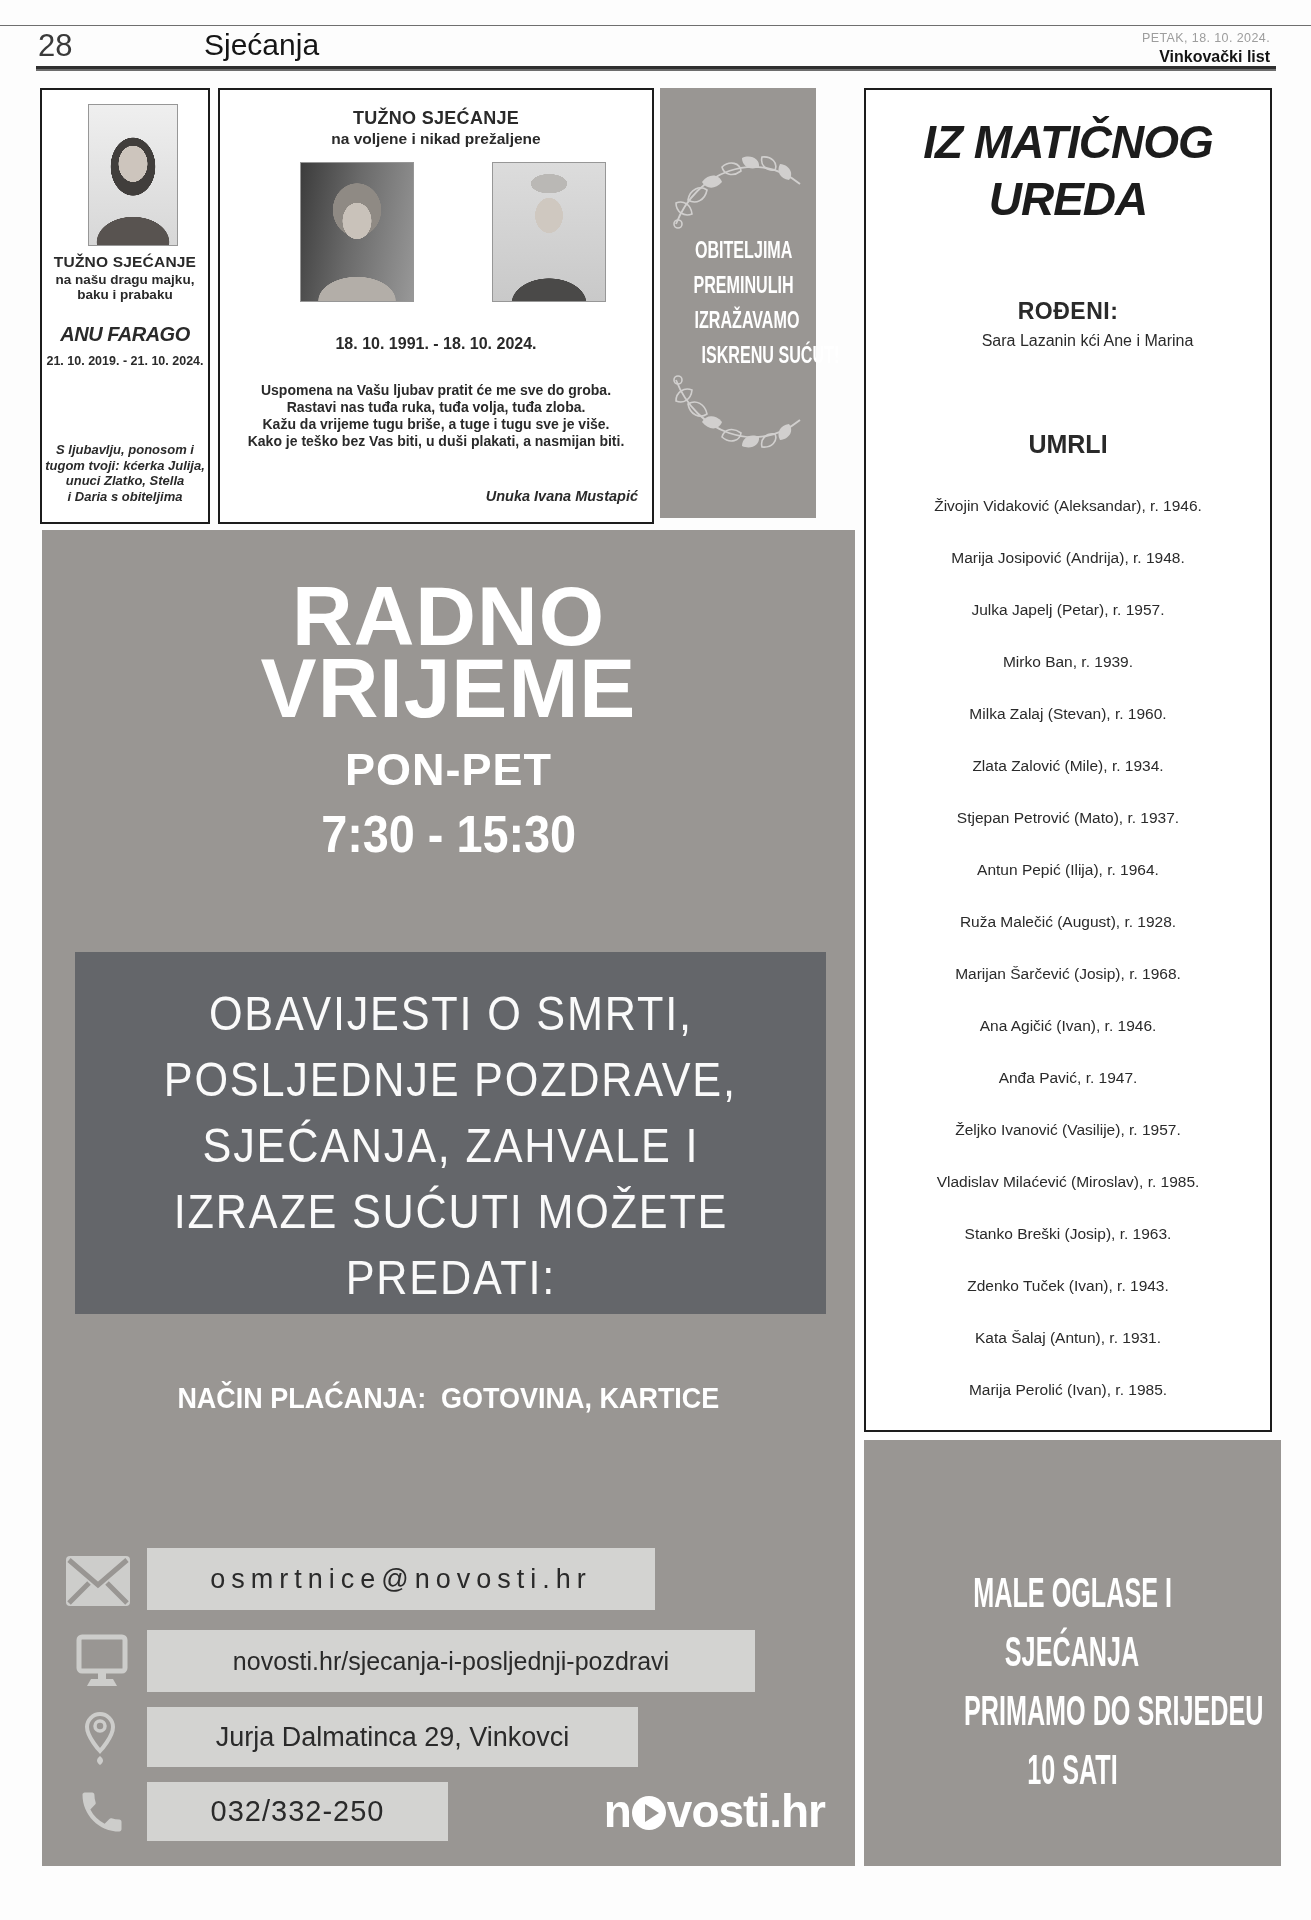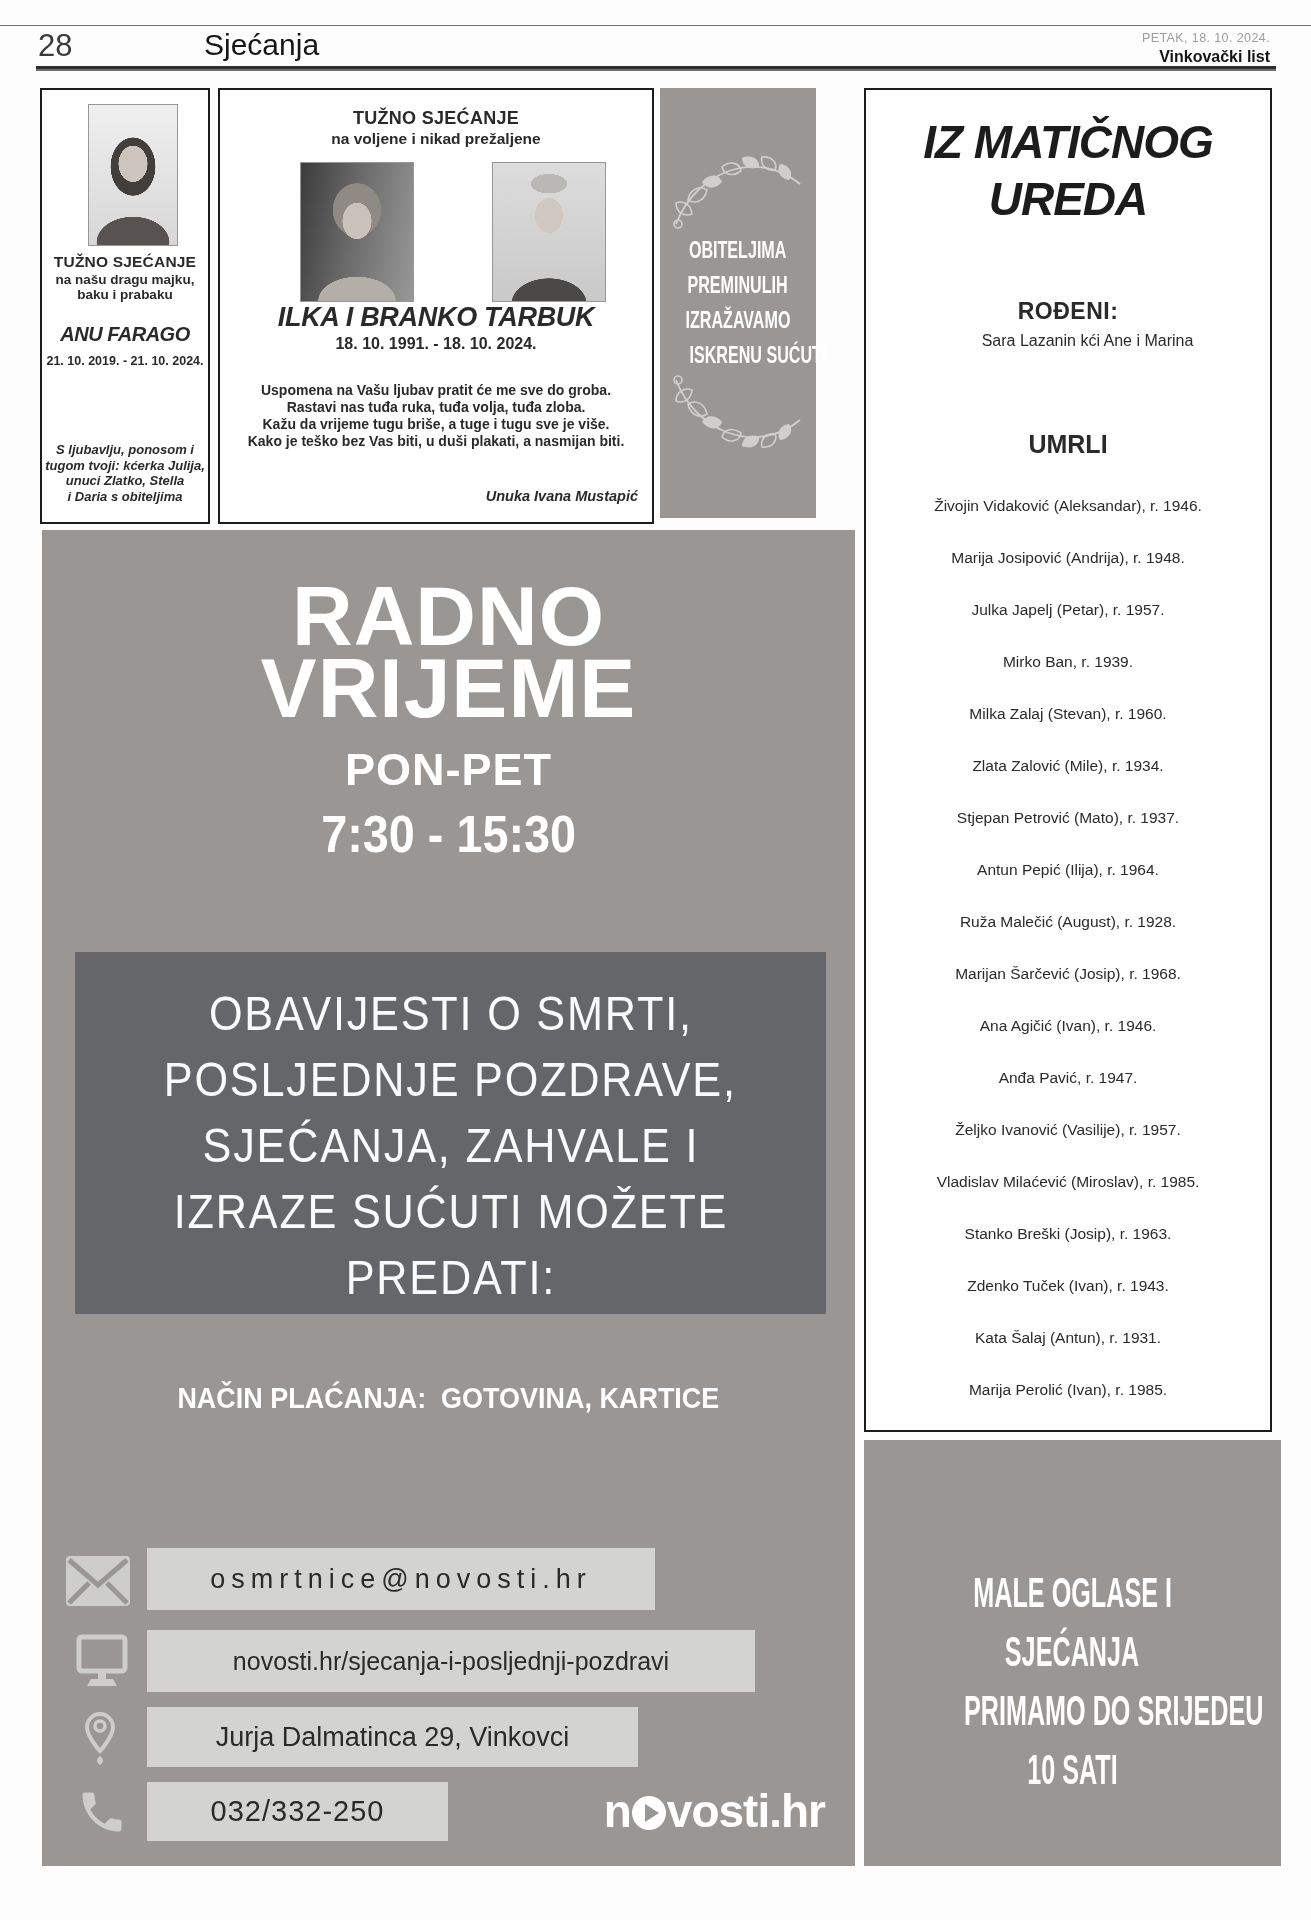--- a/index.html
+++ b/index.html
@@ -52,21 +52,21 @@
   .tarbuk-names{top:212px;font-size:27px;font-weight:bold;font-style:italic;letter-spacing:-.3px;}
   .tarbuk-dates{top:245px;font-size:16px;font-weight:bold;}
   .tarbuk-poem{top:292px;font-size:14px;font-weight:bold;line-height:17px;}
   .tarbuk-signature{top:398px;left:auto;right:14px;font-size:14.5px;font-weight:bold;font-style:italic;}
 
   
   #condolence{left:660px;top:88px;width:156px;height:430px;background:#999693;}
   .leaf-svg{position:absolute;left:8px;width:140px;height:92px;opacity:.55;}
   .leaf-top{top:52px;}
   .leaf-bottom{top:284px;transform:scaleY(-1);}
-  .condolence-lines{top:146px;line-height:33px;}
+  .condolence-lines{top:146px;line-height:33px;padding-left:12px;}
   .cond-line span{display:inline-block;font-size:23px;font-weight:bold;color:#fff;
                   transform:scaleX(.7);transform-origin:center;white-space:nowrap;}
 
   
   #registry{left:864px;top:88px;width:404px;height:1340px;background:#fff;border:2px solid #1c1c1c;}
   .registry-title{top:24px;font-size:46px;line-height:57px;font-weight:bold;font-style:italic;letter-spacing:-1px;color:#1c1c1c;}
   .born-heading{top:208px;font-size:23px;font-weight:bold;letter-spacing:.5px;}
   .born-entry{top:242px;font-size:16px;padding-left:39px;}
   .deceased-heading{top:340px;font-size:25px;font-weight:bold;}
   .deceased-list{position:absolute;top:390px;left:0;right:0;}
@@ -142,21 +142,20 @@
         <div>unuci Zlatko, Stella</div>
         <div>i Daria s obiteljima</div>
       </div>
   </div>
 
   <div class="card" id="card-tarbuk">
     <div class="abs ctr tarbuk-kind">TUŽNO SJEĆANJE</div>
     <div class="abs ctr tarbuk-dedication">na voljene i nikad prežaljene</div>
     <div class="photo photo-ilka"></div>
     <div class="photo photo-branko"></div>
-    <div class="abs ctr tarbuk-names">ILKA I BRANKO TARBUK</div>
     <div class="abs ctr tarbuk-dates">18. 10. 1991. - 18. 10. 2024.</div>
     <div class="abs ctr tarbuk-poem">
 
     <div>Uspomena na Vašu ljubav pratit će me sve do groba.</div>
         <div>Rastavi nas tuđa ruka, tuđa volja, tuđa zloba.</div>
         <div>Kažu da vrijeme tugu briše, a tuge i tugu sve je više.</div>
         <div>Kako je teško bez Vas biti, u duši plakati, a nasmijan biti.</div>
       </div>
     <div class="abs tarbuk-signature">Unuka Ivana Mustapić</div>
   </div>

